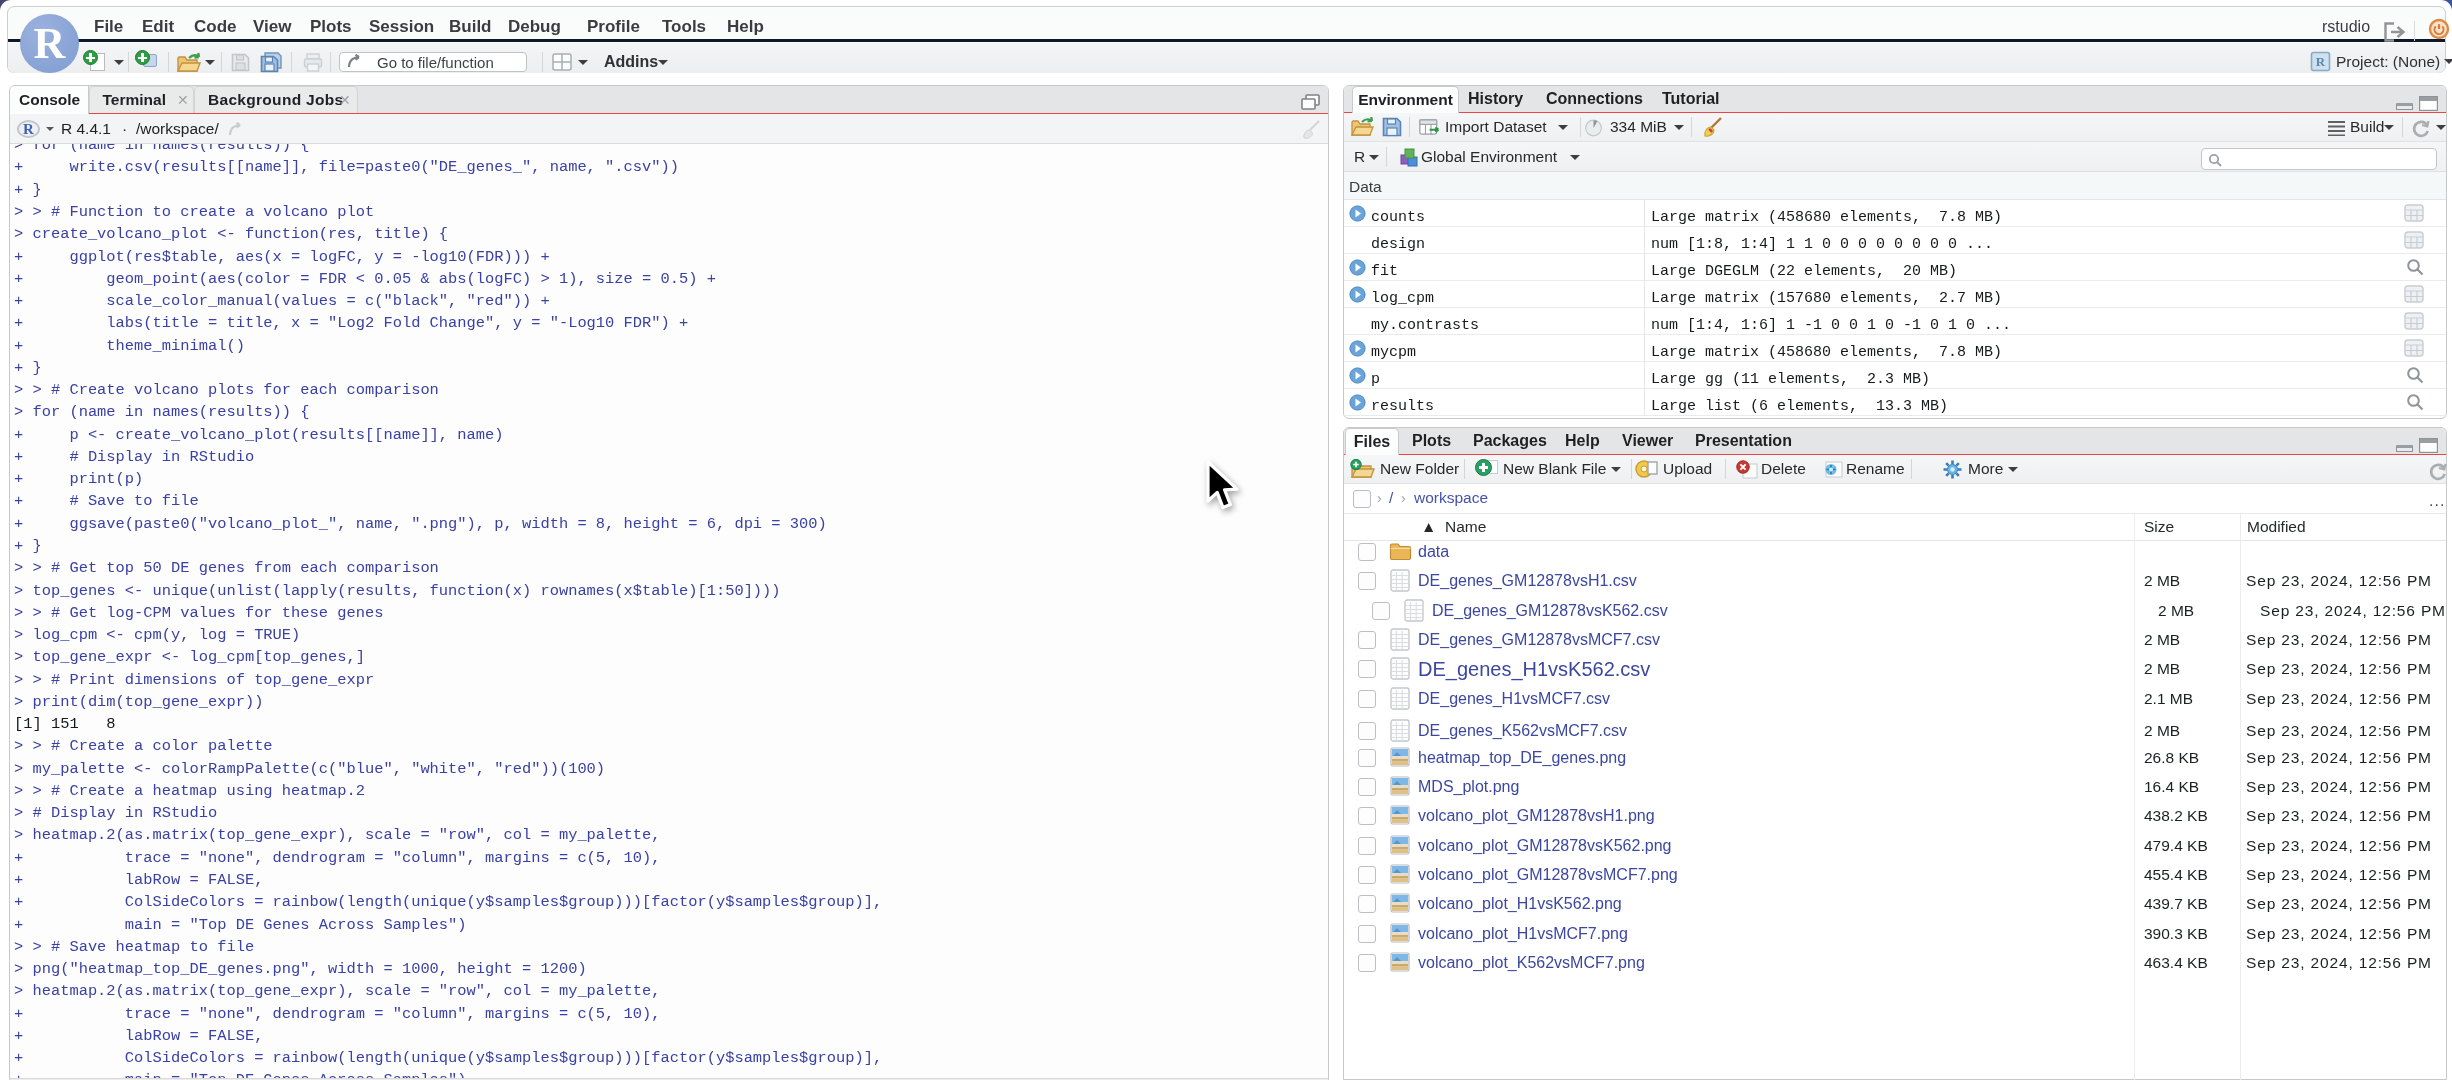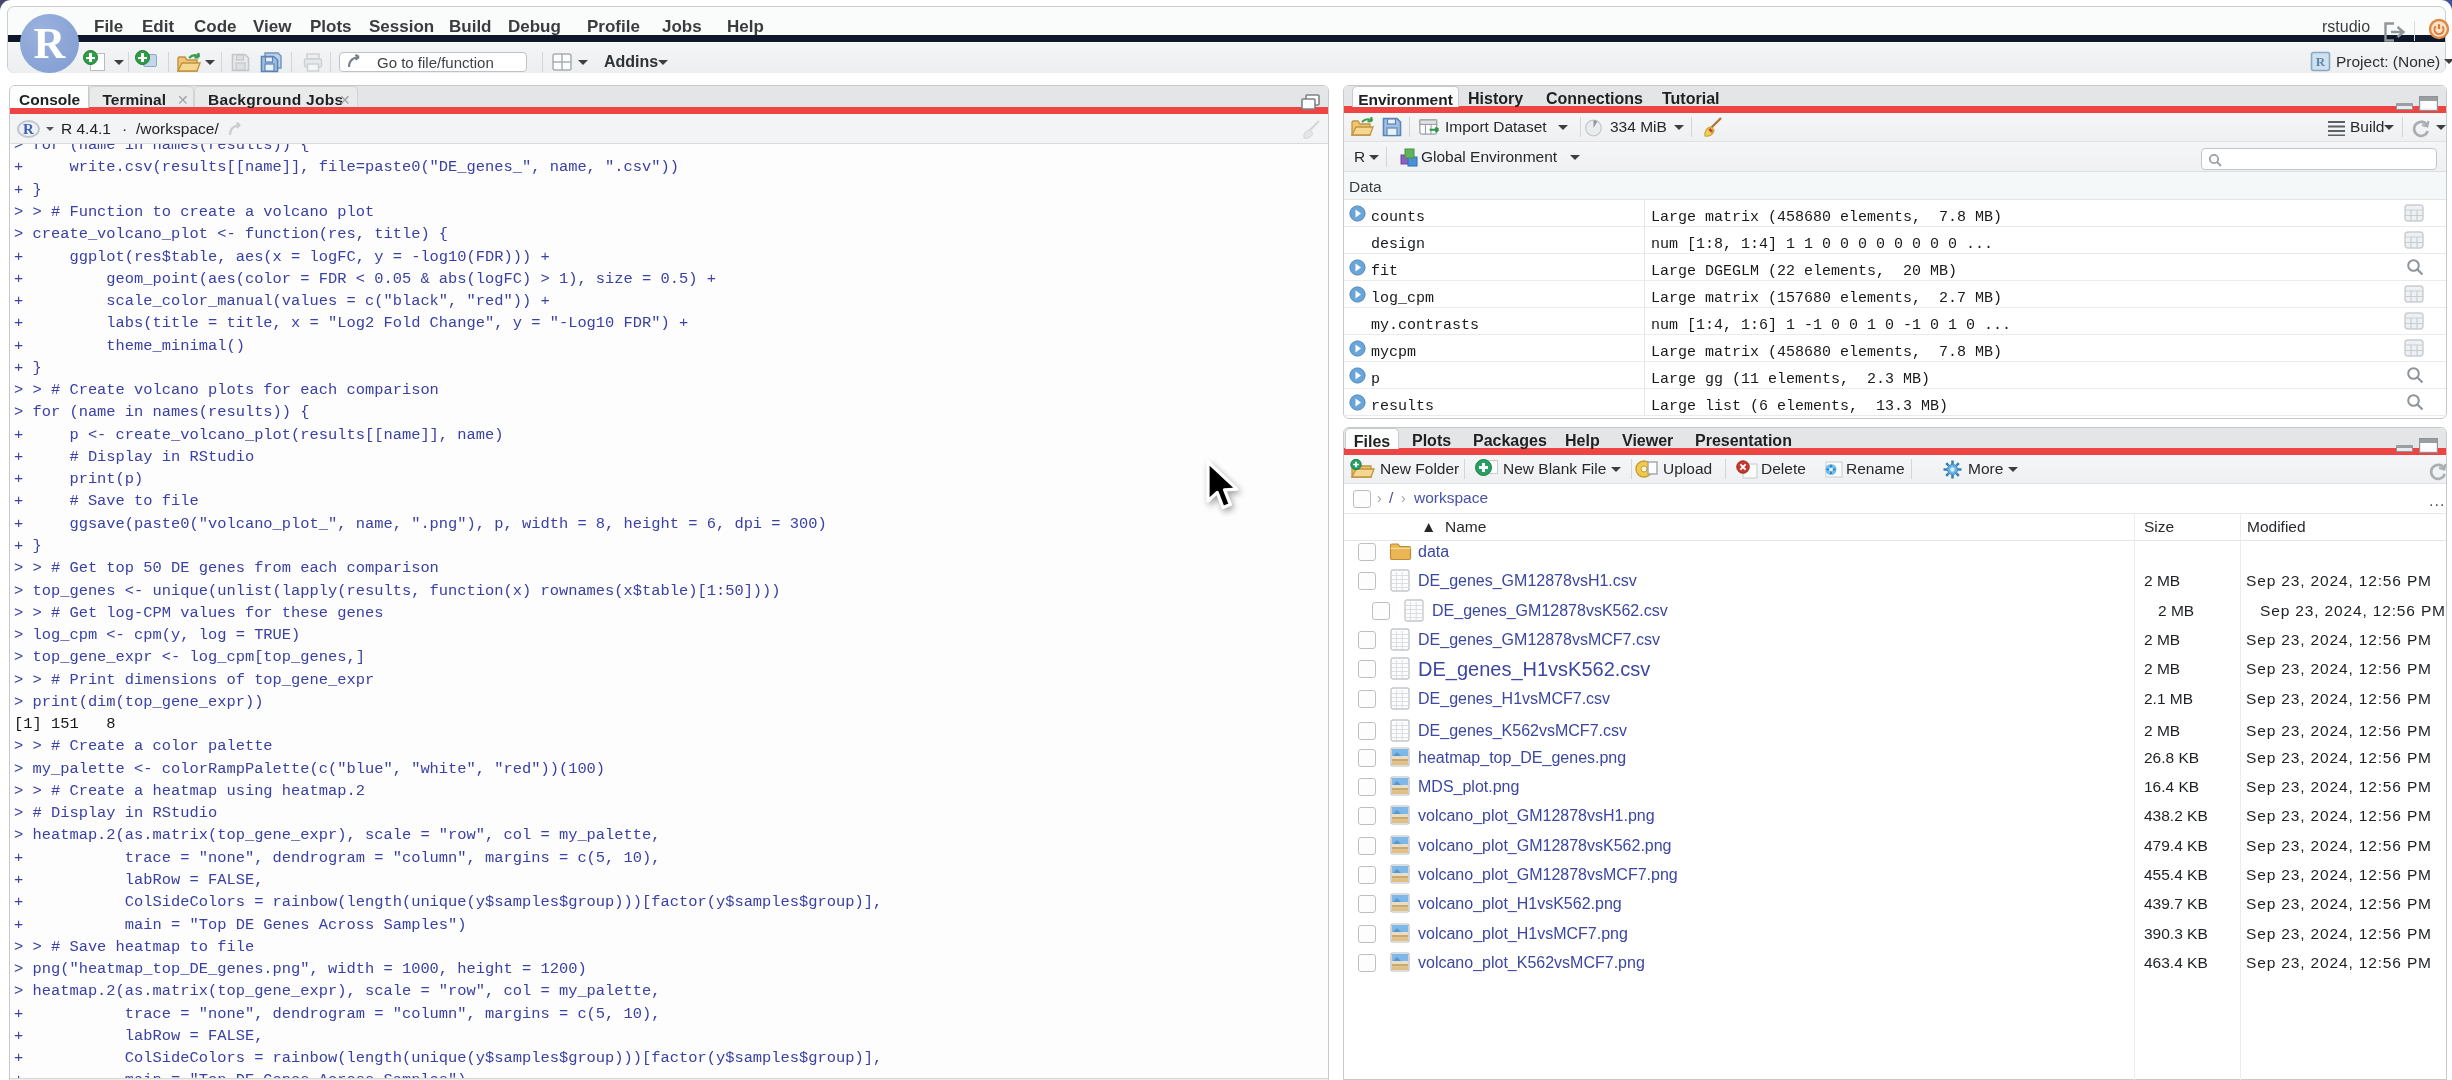--- a/index.html
+++ b/index.html
@@ -8,28 +8,28 @@
 #page { position:relative; width:2452px; height:1080px; overflow:hidden; background:#fff; }
 .abs { position:absolute; }
 .sep { position:absolute; width:1px; background:#d4d6d8; }
 .caret { position:absolute; width:0; height:0; border-left:5px solid transparent;
   border-right:5px solid transparent; border-top:5px solid #46494c; }
 pre.mono { font-family:"Liberation Mono",monospace; white-space:pre; }
 
 #hdr { position:absolute; left:7px; top:6px; width:2439px; height:67px;
   background:#fafbfb; border:1px solid #cbcdce; border-radius:7px; }
 #menurow { position:absolute; left:0; top:0; width:100%; height:35px;
-  border-bottom:7px solid #0f172a; }
+  border-bottom:3px solid #0f172a; }
 .menuitem { position:absolute; top:20px; font-size:17px; font-weight:700; color:#3a3c3e;
   transform:translateY(-50%); }
 #menurow > * , #toolrow > * { margin-left:-8px; }
 #toolrow { position:absolute; left:0; top:36px; width:100%; height:30px;
   background:linear-gradient(#f4f5f6,#eceeef); border-radius:0 0 7px 7px; }
 
-.tabbar { position:absolute; background:#e3e5e6; border-bottom:7px solid #ef4444;text-decoration:underline; }
+.tabbar { position:absolute; background:#e3e5e6; border-bottom:1px solid #ef4444;text-decoration:underline; }
 .tab { position:absolute; top:0; height:100%; background:#e9ebeb;
   border-left:1px solid #d2d4d5; border-right:1px solid #d2d4d5;
   border-top:1px solid #d2d4d5; border-radius:5px 5px 0 0;
   font-size:16px; font-weight:700; color:#1e2022; text-align:center; }
 .tab.active { height:calc(100% + 1px); }
 .tab.active { background:#fcfdfd; border-color:#c8cacb; }
 
 #conscard { position:absolute; left:9px; top:85px; width:1320px; height:995px;
   background:#fdfdfd; border:1px solid #c6c8c9; border-radius:6px 6px 0 0; }
 #constabs { left:0; top:0; width:100%; height:28px; border-radius:6px 6px 0 0; }
@@ -59,21 +59,21 @@
     <div id="menurow">
       <span class="menuitem" style="left:94px;">File</span>
       <span class="menuitem" style="left:142px;">Edit</span>
       <span class="menuitem" style="left:194px;">Code</span>
       <span class="menuitem" style="left:253px;">View</span>
       <span class="menuitem" style="left:310px;">Plots</span>
       <span class="menuitem" style="left:369px;">Session</span>
       <span class="menuitem" style="left:449px;">Build</span>
       <span class="menuitem" style="left:508px;">Debug</span>
       <span class="menuitem" style="left:587px;">Profile</span>
-      <span class="menuitem" style="left:662px;">Jobs</span>
+      <span class="menuitem" style="left:662px;">Tools</span>
       <span class="menuitem" style="left:727px;">Help</span>
       <span class="menuitem" style="left:2322px;font-weight:400;font-size:16px;">rstudio</span>
       <svg class="abs" style="left:2381px;top:13px;" width="26" height="24" viewBox="0 0 26 24">
         <path d="M13 3.5 H4.5 V20.5 H13" fill="none" stroke="#90959a" stroke-width="2.4"></path>
         <path d="M10 12 H21.5 M16.5 7 L22.5 12 L16.5 17" fill="none" stroke="#90959a" stroke-width="2.4"></path>
       </svg>
       <div class="sep" style="left:2414px;top:14px;height:20px;background:#d9dbdc;"></div>
       <svg class="abs" style="left:2428px;top:9px;" width="22" height="26" viewBox="0 0 22 26">
         <circle cx="11" cy="13" r="9" fill="#f9e2c9" stroke="#dd8a46" stroke-width="2.4"></circle>
         <path d="M11 8.2 V13" stroke="#d97c35" stroke-width="2.2" fill="none"></path>

